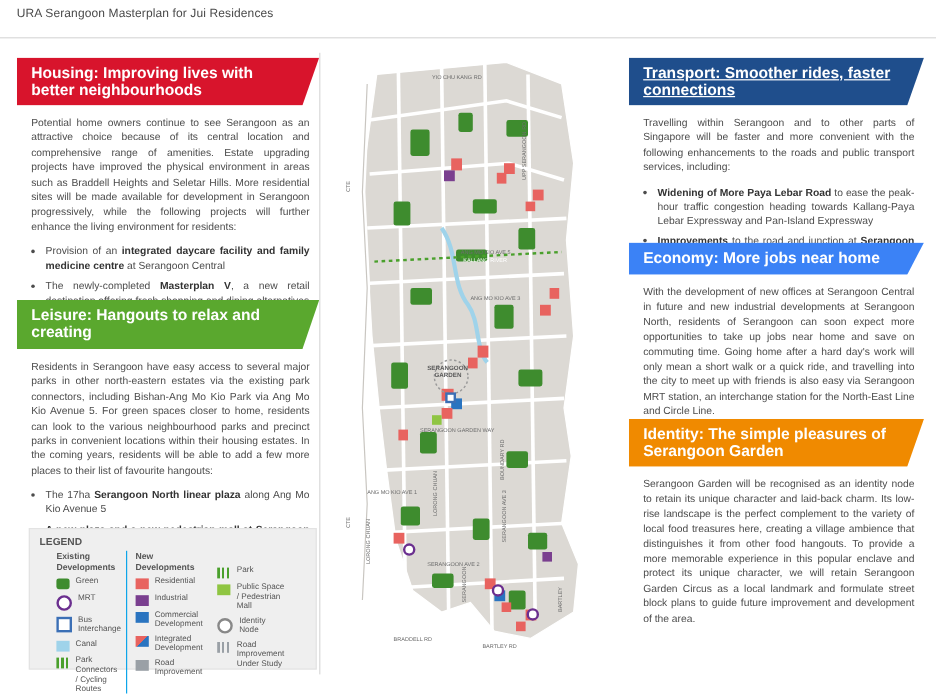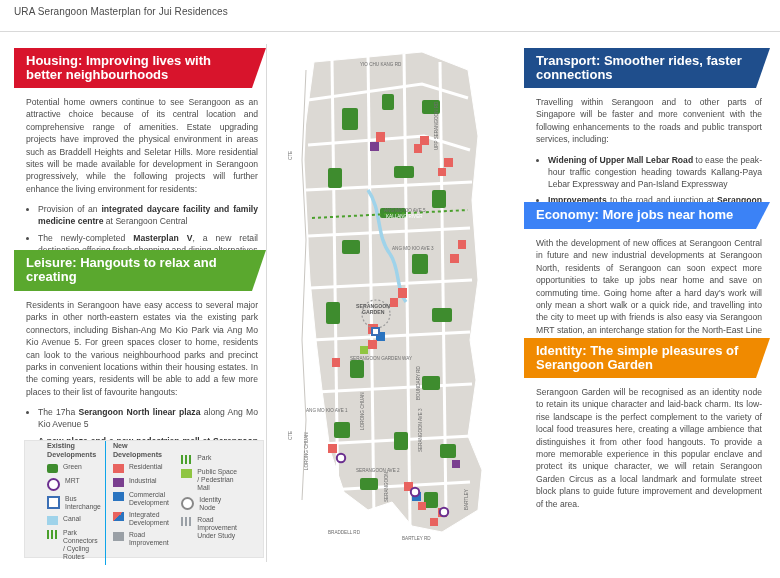--- a/index.html
+++ b/index.html
@@ -31,39 +31,39 @@
   }
   .sec .hdr.two{padding-top:6px;padding-bottom:6px;}
   .sec .body{
     font-size:8.6px;line-height:12.4px;color:#4c4c4c;
     padding:8px 8px 0 12px;
     text-align:justify;
   }
   .sec .body p{margin:0 0 8px 0;}
   .red .hdr{background:#d8142c;}
   .green .hdr{background:#5aa82e;}
-  .blue .hdr{background:#1f4e8c;}
+  .blue .hdr{background:#1f4e8c;text-decoration:underline;}
   .purple .hdr{background:#3b82f6;}
   .orange .hdr{background:#f08a00;}
   .underline{
     height:2px;margin:2px 12px 0 12px;
   }
   .red .underline{background:#d8142c;}
 
   ul.bul{margin:2px 0 0 0;padding-left:12px;}
   ul.bul li{font-size:8.6px;line-height:12.2px;margin-bottom:4px;}
   ul.bul li::marker{color:#4c4c4c;}
   b{font-weight:bold;color:#333;}
   #sec-housing{left:14px;top:48px;width:252px;}
   #sec-leisure{left:14px;top:250px;width:252px;}
 
   
   #sec-transport{left:524px;top:48px;width:246px;}
   #sec-economy{left:524px;top:202px;width:246px;}
-  #sec-identity{left:524px;top:338px;width:246px;}
+  #sec-identity{left:524px;top:349px;width:246px;}
 
   
   .vline{position:absolute;width:1px;background:#d9d9d9;}
 
   
   #legend{
     position:absolute;left:24px;top:440px;width:238px;height:116px;
     background:#efefef;border:1px solid #e3e3e3;
   }
   #legend .lg-title{
@@ -128,20 +128,21 @@
   <div class="body">
     <p>Residents in Serangoon have easy access to several major parks in other north-eastern estates via the existing park connectors, including Bishan-Ang Mo Kio Park via Ang Mo Kio Avenue 5. For green spaces closer to home, residents can look to the various neighbourhood parks and precinct parks in convenient locations within their housing estates. In the coming years, residents will be able to add a few more places to their list of favourite hangouts:</p>
     <ul class="bul">
       <li>The 17ha <b>Serangoon North linear plaza</b> along Ang Mo Kio Avenue 5</li>
       <li><b>A new plaza and a new pedestrian mall at Serangoon Central</b>, built in tandem with future developments to create vibrant spaces for community activities and improve pedestrian linkages within the town centre</li>
     </ul>
   </div>
 </div>
 
 <div id="legend">
+  <div class="lg-title">LEGEND</div>
   <div class="cols">
     <div class="col c1">
       <div class="ch">Existing Developments</div>
       <div class="lg-item">
           <span class="lg-sw sw-green"></span>
           <span class="lg-tx">Green</span>
         </div>
       <div class="lg-item">
           <span class="lg-sw sw-mrt"></span>
           <span class="lg-tx">MRT</span>
@@ -202,21 +203,21 @@
         </div>
     </div>
   </div>
 </div>
 
 <div class="sec blue" id="sec-transport">
   <div class="hdr two">Transport: Smoother rides, faster connections</div>
   <div class="body">
     <p>Travelling within Serangoon and to other parts of Singapore will be faster and more convenient with the following enhancements to the roads and public transport services, including:</p>
     <ul class="bul">
-      <li><b>Widening of Upper Mall Lebar Road</b> to ease the peak-hour traffic congestion heading towards Kallang-Paya Lebar Expressway and Pan-Island Expressway</li>
+      <li><b>Widening of More Paya Lebar Road</b> to ease the peak-hour traffic congestion heading towards Kallang-Paya Lebar Expressway and Pan-Island Expressway</li>
       <li><b>Improvements</b> to the road and junction at <b>Serangoon Avenue 2</b></li>
     </ul>
   </div>
 </div>
 
 <div class="sec purple" id="sec-economy">
   <div class="hdr">Economy: More jobs near home</div>
   <div class="body">
     <p>With the development of new offices at Serangoon Central in future and new industrial developments at Serangoon North, residents of Serangoon can soon expect more opportunities to take up jobs near home and save on commuting time. Going home after a hard day's work will only mean a short walk or a quick ride, and travelling into the city to meet up with friends is also easy via Serangoon MRT station, an interchange station for the North-East Line and Circle Line.</p>
   </div>

